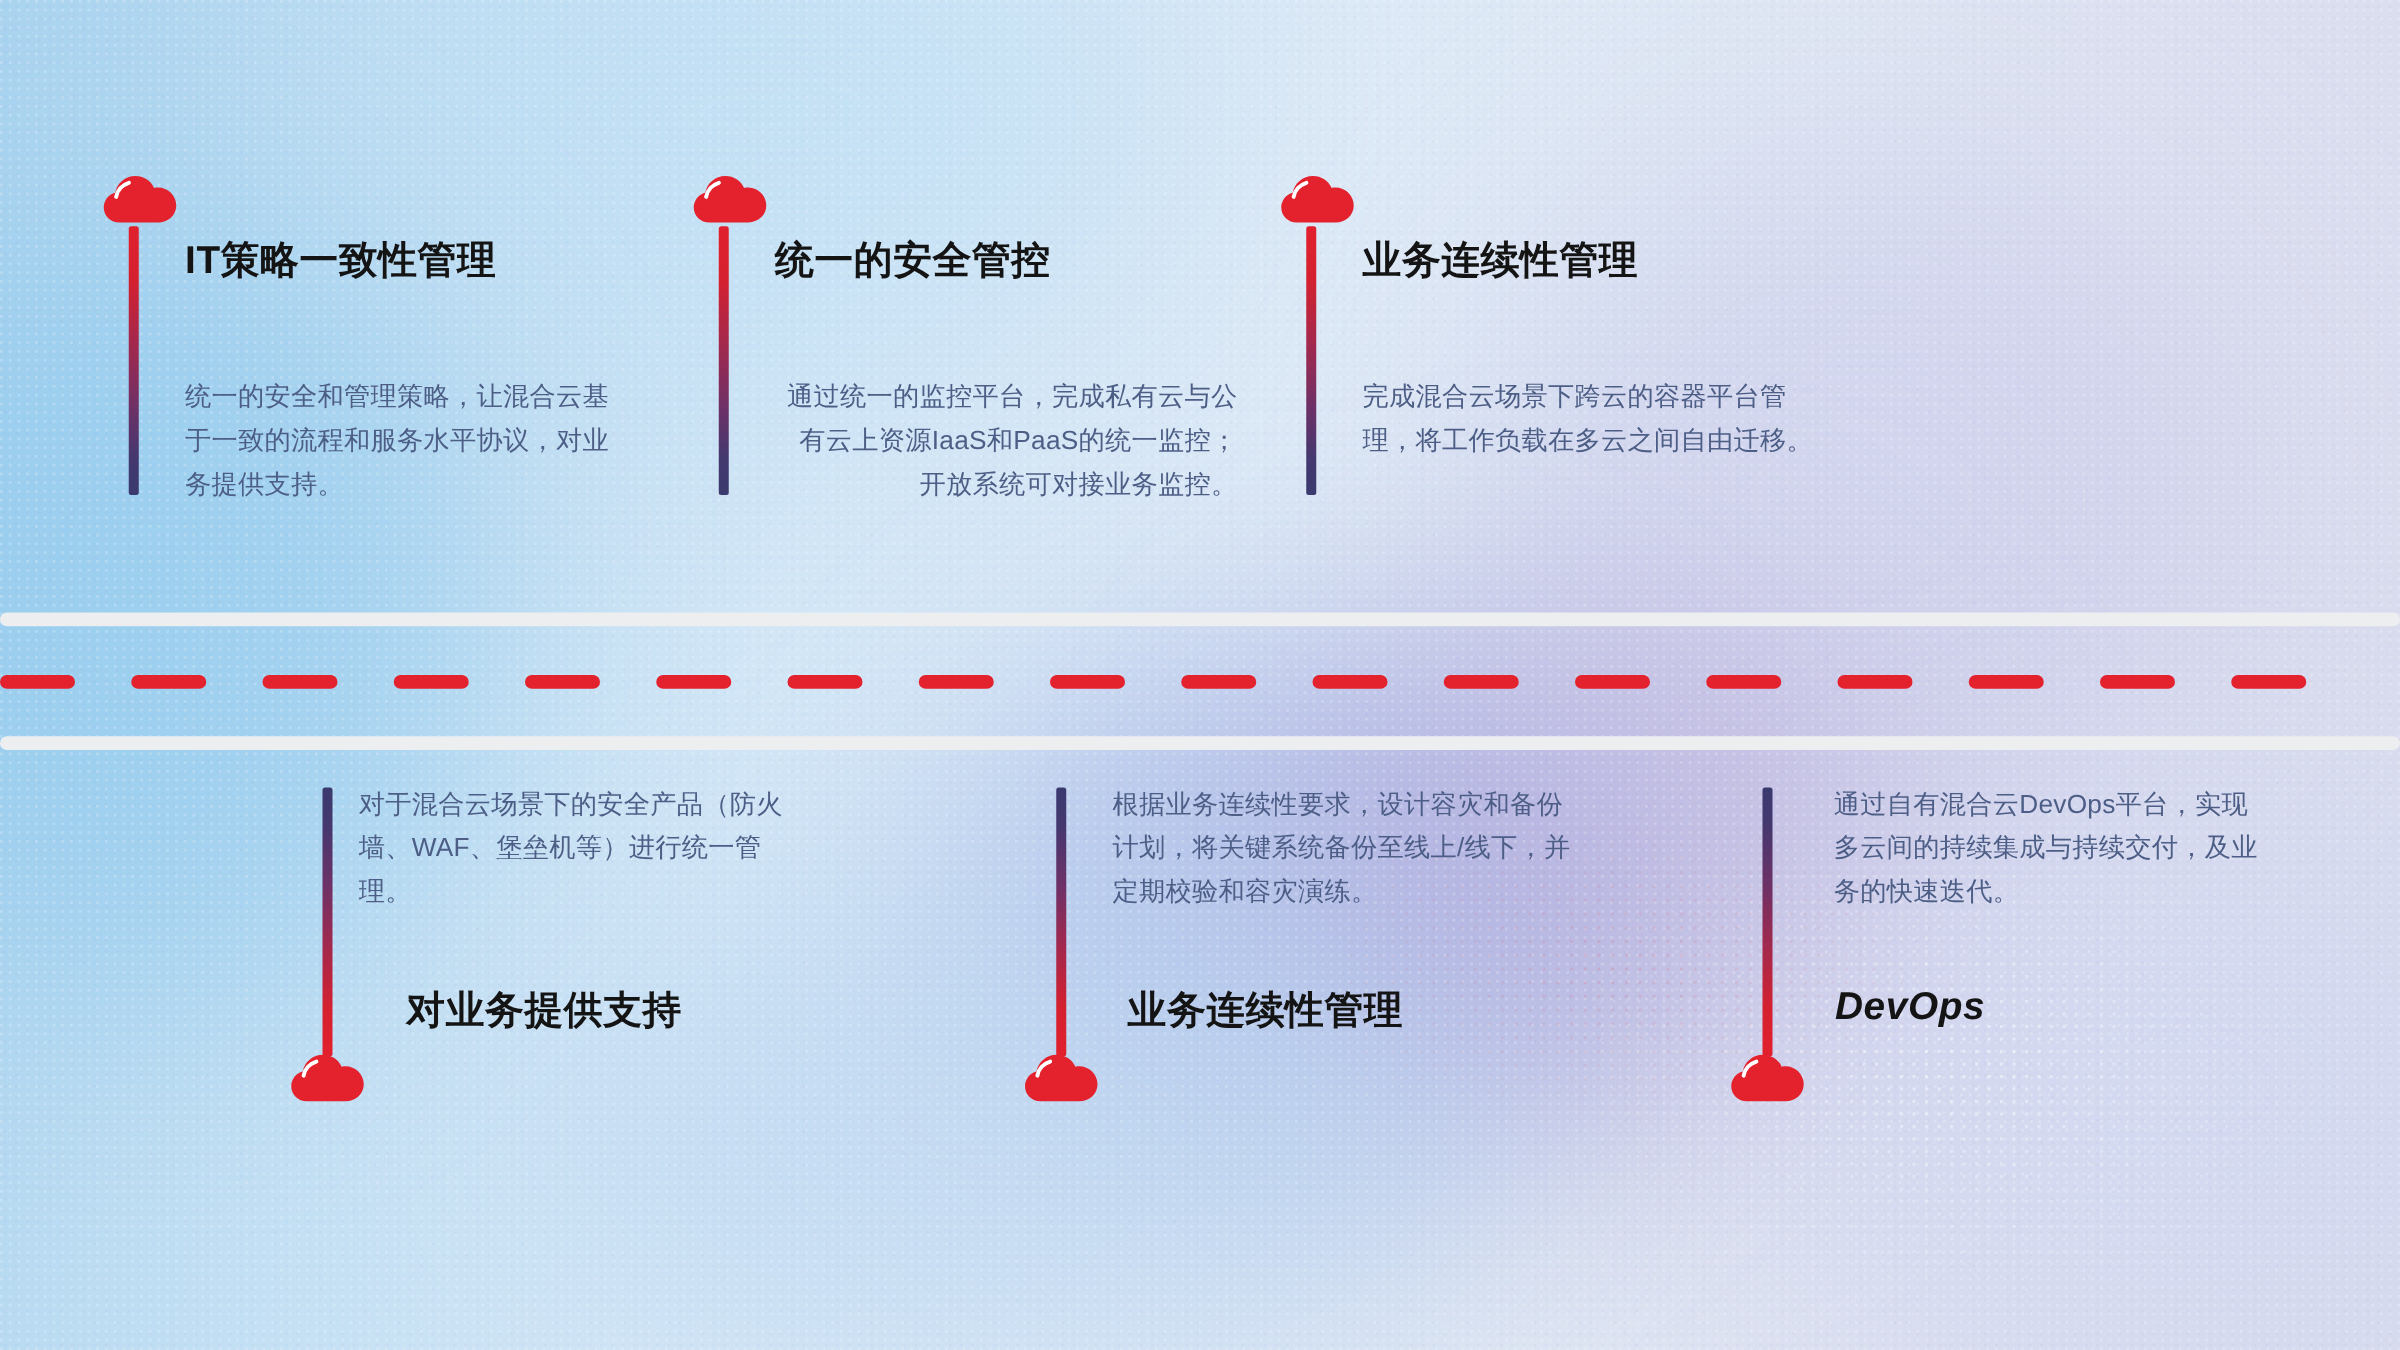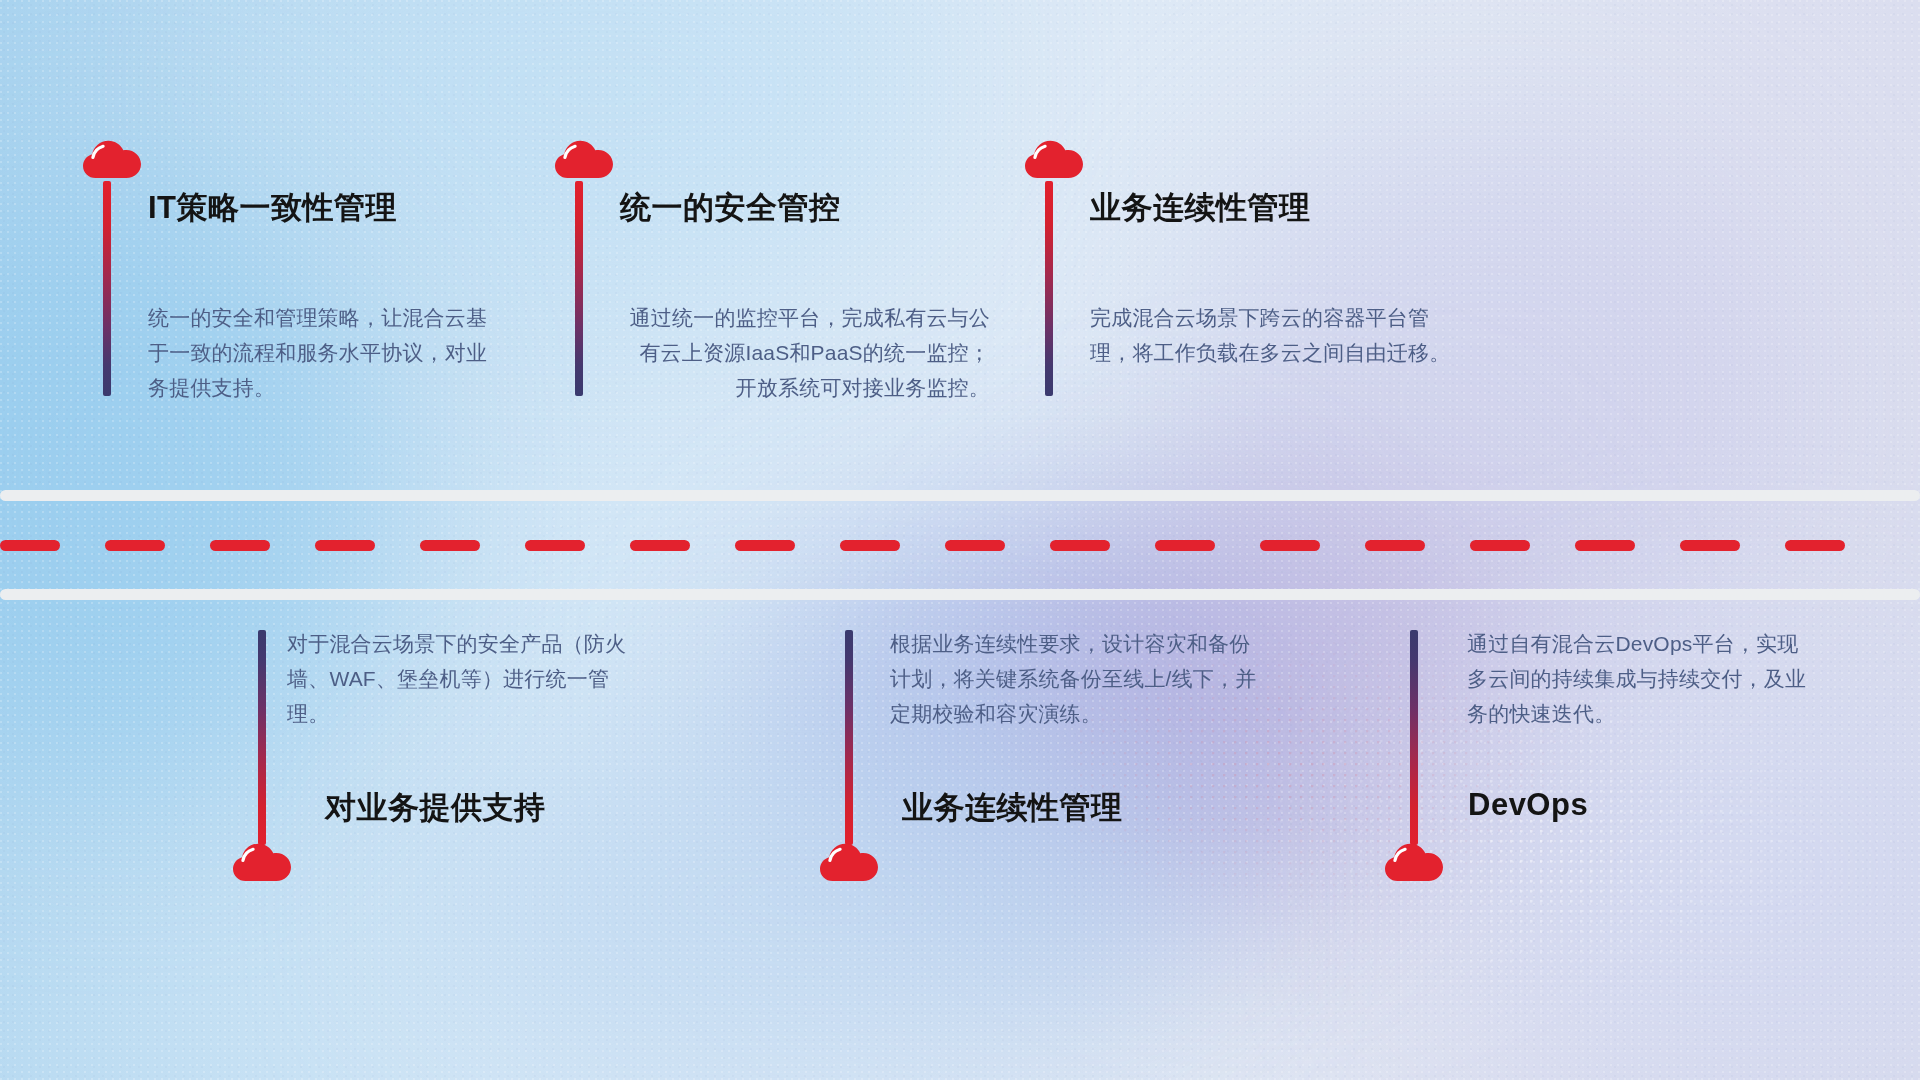--- a/index.html
+++ b/index.html
@@ -255,21 +255,21 @@
       <svg viewBox="0 0 60 44" xmlns="http://www.w3.org/2000/svg">
         <path d="M13.5 43C6.6 43 1 37.6 1 30.9c0-5.6 3.9-10.3 9.2-11.7C11.4 11.6 18.2 5.7 26.4 5.7c6.6 0 12.4 3.9 14.9 9.6 1-.2 2-.3 3-.3 8.1 0 14.7 6.4 14.7 14.3S52.4 43 44.3 43H13.5z" fill="#e3222e"></path>
         <path d="M10.9 22.5c.9-5.3 4.9-9.6 10.2-11.2" stroke="#ffffff" stroke-width="3.2" stroke-linecap="round" fill="none"></path>
       </svg>
     </span>
   </div>
 
   <div class="card row-bot" style="left:1405px; top:630px; width:440px;">
     <span class="stem" style="left:5px;"></span>
     <span class="body-text" style="left:50px; width:350px;margin-left:12px;">通过自有混合云DevOps平台，实现多云间的持续集成与持续交付，及业务的快速迭代。</span>
-    <span class="heading" style="left:63px;">DevOps</span>
+    <span class="heading" style="left:63px;font-style:italic;">DevOps</span>
     <span class="cloud-icon" style="left:-21px;">
       <svg viewBox="0 0 60 44" xmlns="http://www.w3.org/2000/svg">
         <path d="M13.5 43C6.6 43 1 37.6 1 30.9c0-5.6 3.9-10.3 9.2-11.7C11.4 11.6 18.2 5.7 26.4 5.7c6.6 0 12.4 3.9 14.9 9.6 1-.2 2-.3 3-.3 8.1 0 14.7 6.4 14.7 14.3S52.4 43 44.3 43H13.5z" fill="#e3222e"></path>
         <path d="M10.9 22.5c.9-5.3 4.9-9.6 10.2-11.2" stroke="#ffffff" stroke-width="3.2" stroke-linecap="round" fill="none"></path>
       </svg>
     </span>
   </div>
 
 </div>
 

